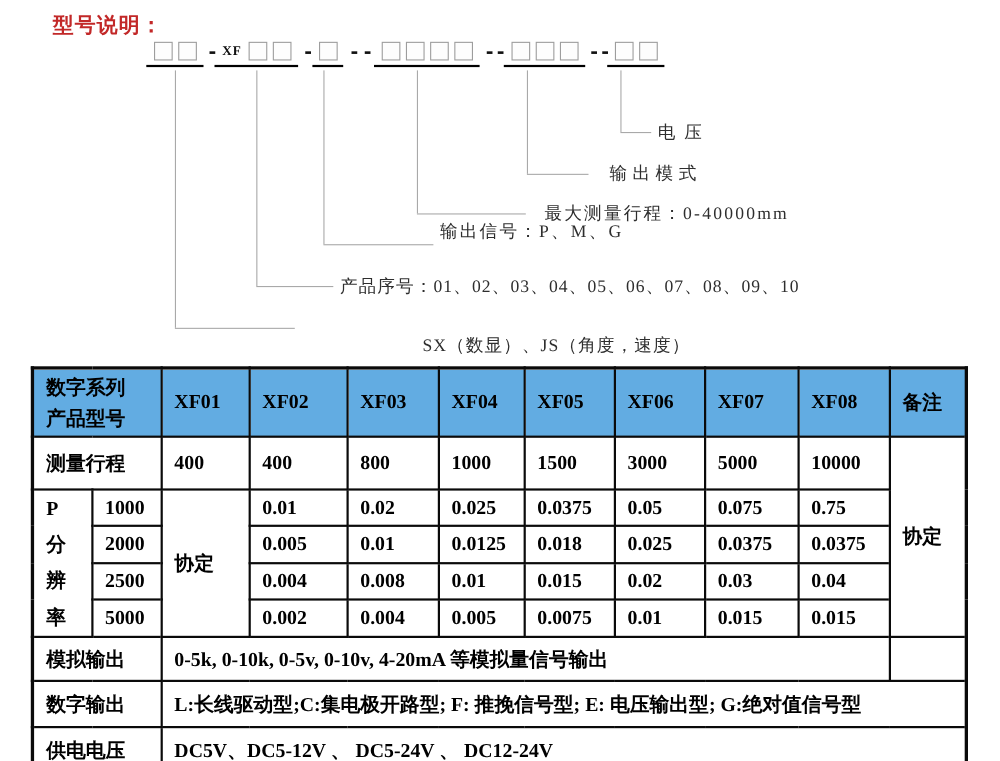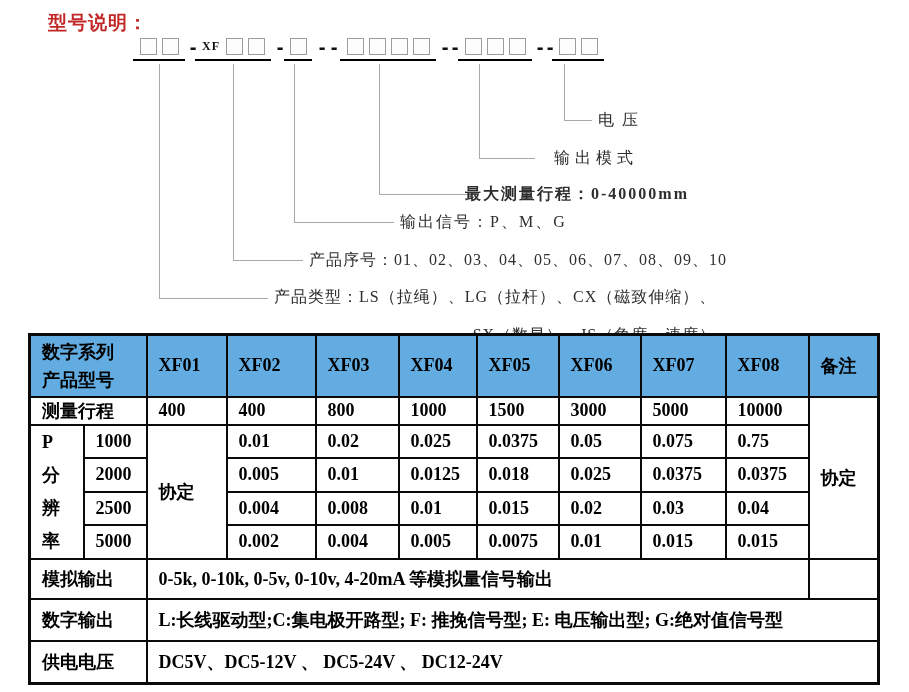--- a/index.html
+++ b/index.html
@@ -50,21 +50,21 @@
     text-align:left;
   }
   .spec-table{border:3px solid #0a0a0a;}
   .hd{background:#62ace2;text-align:center;vertical-align:top;padding:9px 0 0 0;}
   .hd-label{text-align:left;vertical-align:middle;padding:0 0 0 12px;}
   .hd-label div{line-height:28px;}
   .lbl{padding-left:12px;}
   .center{text-align:center;padding-left:0;}
   .pcol{text-align:center;padding:0;line-height:33px;}
   .r-head{height:62px;}
-  .r-travel{height:28px;}
+  .r-travel{height:48px;}
   .r-res{height:33px;}
   .r-analog{height:40px;}
   .r-digital{height:42px;}
   .r-power{height:43px;}
 </style>
 </head>
 <body>
 
 <div class="page-title">型号说明：</div>
 
@@ -121,25 +121,24 @@
 
   <div class="vline" style="left:233px;top:64px;height:196px;"></div>
   <div class="hline" style="left:233px;top:260px;width:70px;"></div>
 
   <div class="vline" style="left:159px;top:64px;height:234px;"></div>
   <div class="hline" style="left:159px;top:298px;width:109px;"></div>
 </div>
 
 <div class="callout ls8" style="left:598px;top:110px;">电压</div>
 <div class="callout ls5" style="left:541px;top:148px;">输出模式</div>
-<div class="callout ls2" style="left:465px;top:184px;font-weight:bold;">最大测量行程：0-40000mm</div>
-<div class="callout ls2" style="left:400px;top:212px;">输出信号：P、M、G</div>
+<div class="callout ls2" style="left:495px;top:184px;">最大测量行程：0-40000mm</div>
+<div class="callout ls2" style="left:400px;top:200px;">输出信号：P、M、G</div>
 <div class="callout ls1" style="left:309px;top:250px;">产品序号：01、02、03、04、05、06、07、08、09、10</div>
 <div class="callout ls1" style="left:274px;top:287px;">
-  <div>产品类型：LS（拉绳）、LG（拉杆）、CX（磁致伸缩）、</div>
   <div class="line2">SX（数显）、JS（角度，速度）</div>
 </div>
 
 <table class="spec-table">
   <colgroup>
     <col style="width:54px">
       <col style="width:63px">
     <col style="width:80px">
       <col style="width:89px">
       <col style="width:83px">

